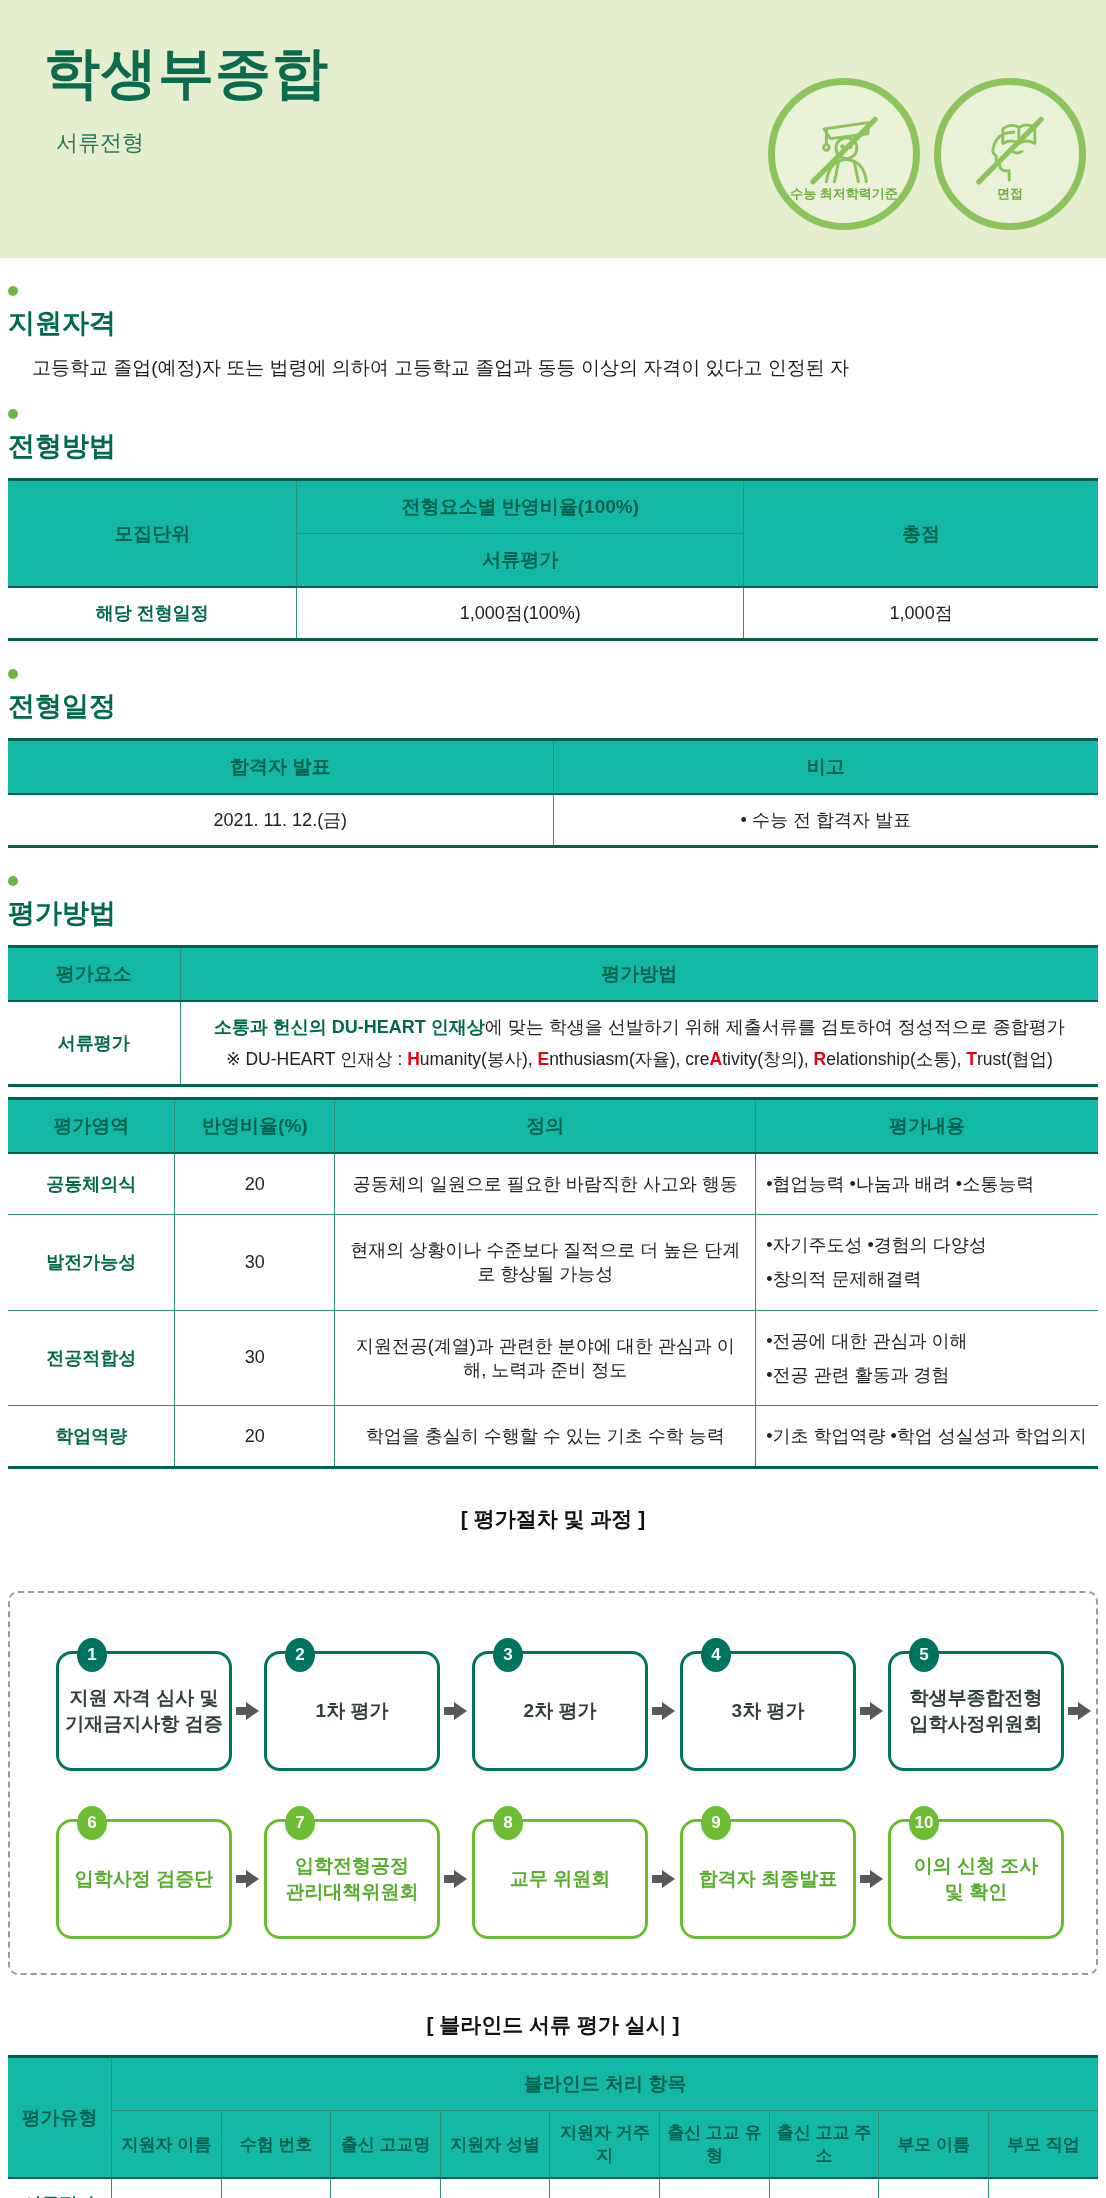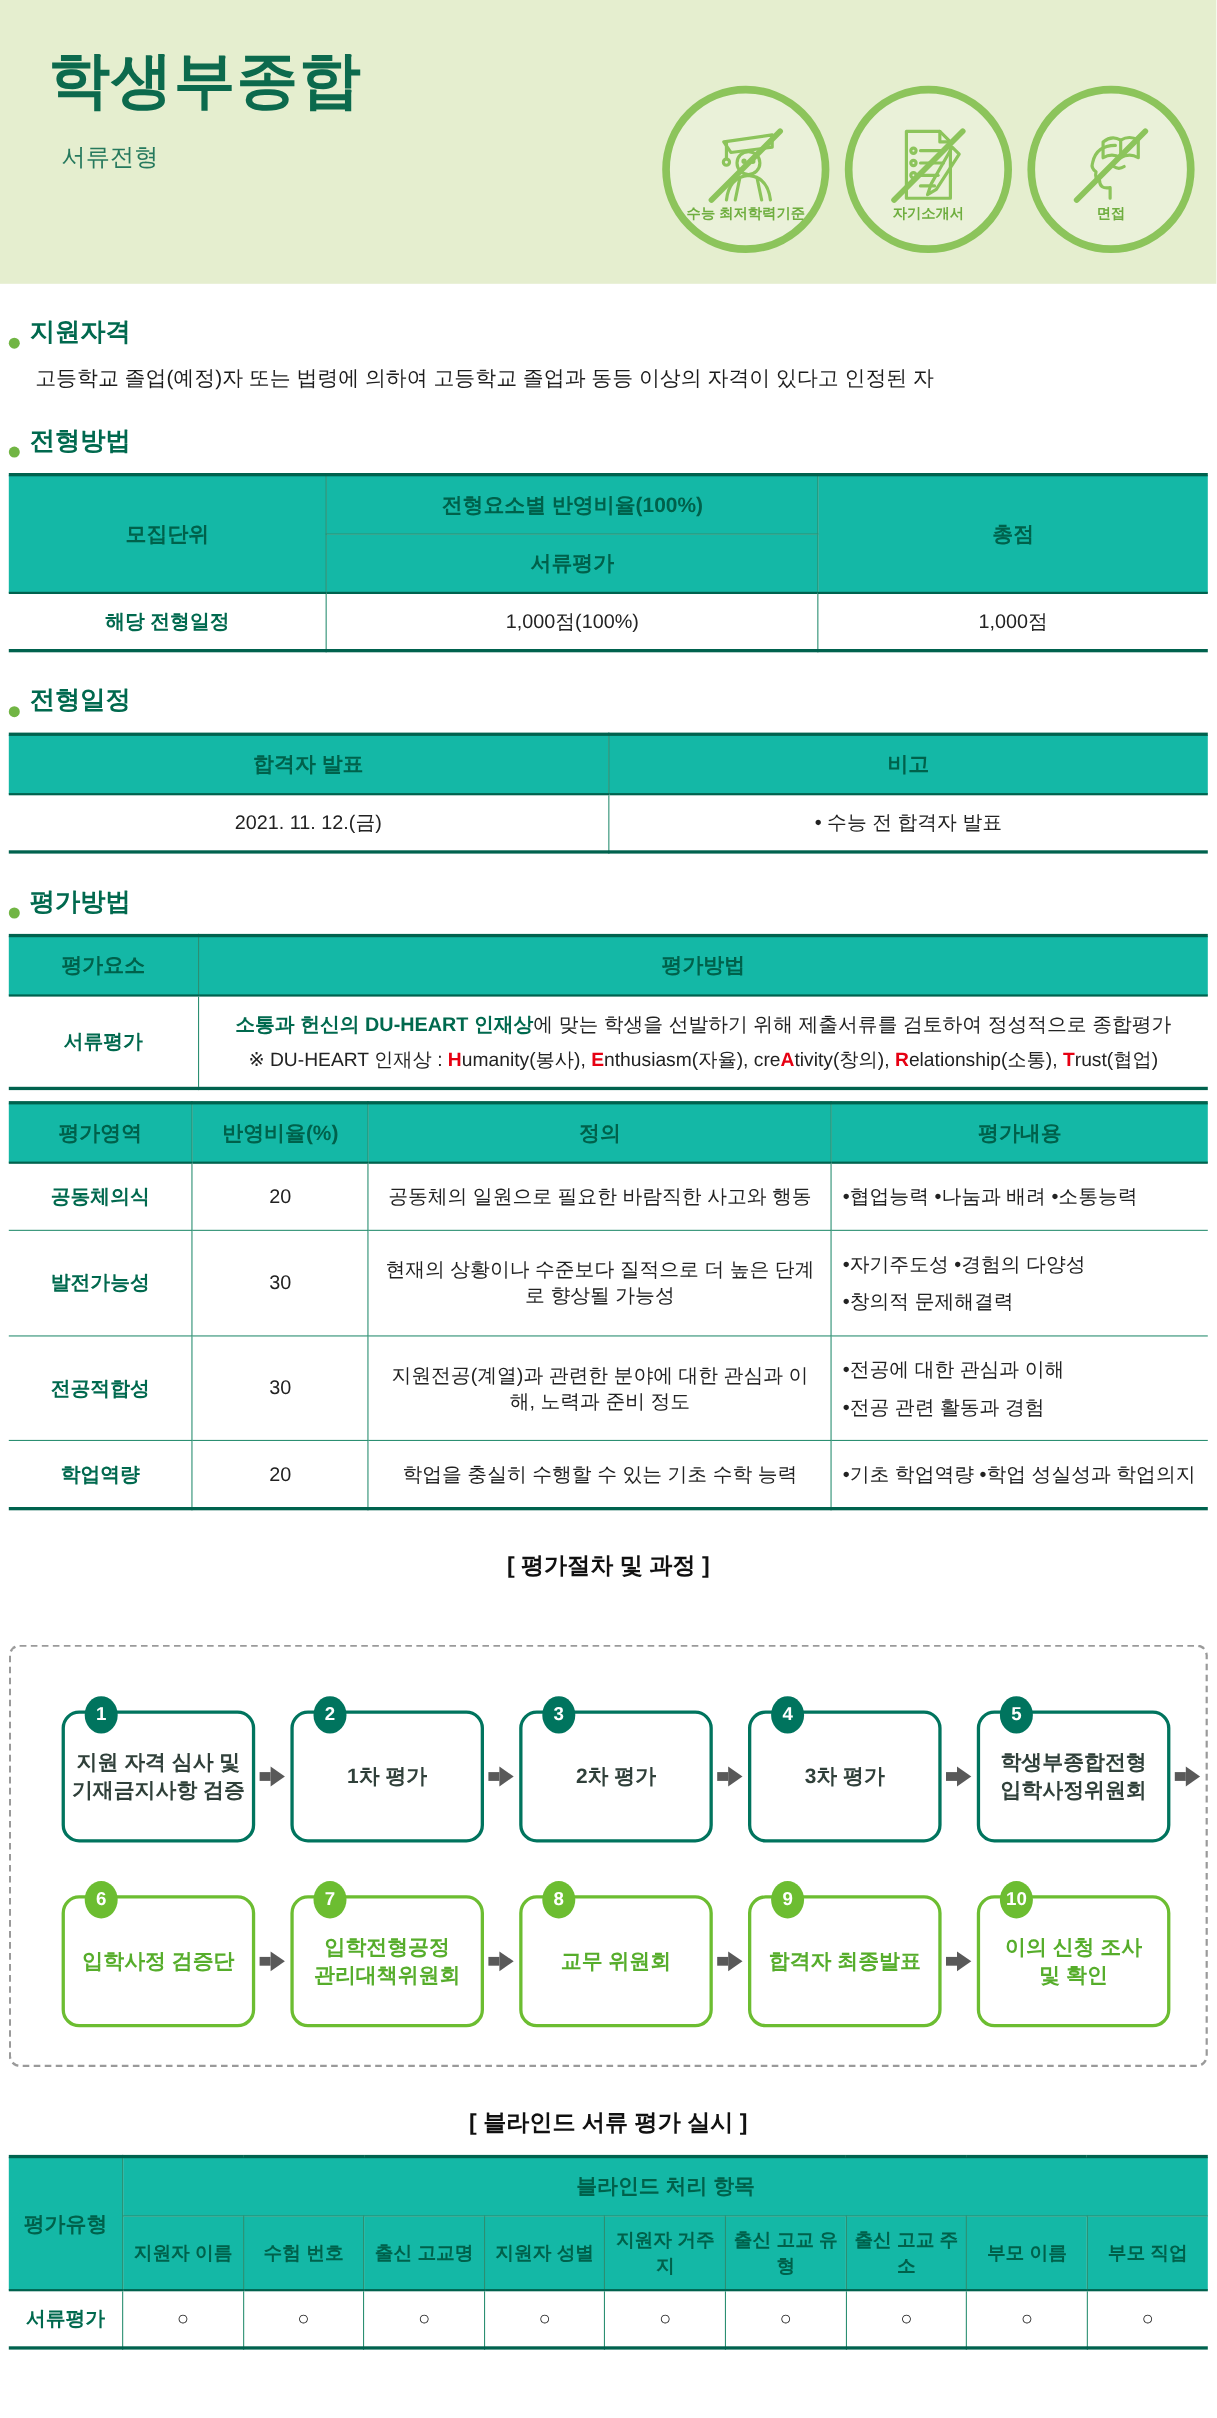--- a/index.html
+++ b/index.html
@@ -14,21 +14,21 @@
   .badges { position:absolute; top:78px; right:20px; display:flex; gap:14px; }
   .badge {
     width:152px; height:152px; border:7px solid #8cc45b; border-radius:50%;
     display:flex; flex-direction:column; align-items:center; justify-content:center;
     background:rgba(255,255,255,0.22);
   }
   .badge svg { width:88px; height:88px; display:block; }
   .badge-label { font-size:13px; font-weight:bold; color:#6fae3f; margin-top:-8px; white-space:nowrap; }
   
   main { padding:0 8px 30px; }
-  .sec-title { display:flex; align-items:flex-end; gap:9px; font-size:23px; font-weight:bold; color:#00694e; margin:28px 0 14px; }
+  .sec-title { display:flex; align-items:flex-start; gap:9px; font-size:27px; font-weight:bold; color:#00694e; margin:28px 0 14px;flex-direction:column; }
   .dot { width:10px; height:10px; border-radius:50%; background:#71b544; flex:0 0 10px; }
   .body-text { font-size:19px; margin:0 0 6px 24px; color:#1d1d1d; }
   .caption { text-align:center; font-size:21px; font-weight:bold; color:#111; margin:36px 0 16px; }
   
   table.tbl {
     width:100%; border-collapse:collapse; table-layout:fixed;
     border:3px solid #00624e; border-left:hidden; border-right:hidden;
     margin-bottom:10px;
   }
   .tbl th, .tbl td { border:1px solid #2c8f72; padding:13px 10px; text-align:center; font-size:18px; }
@@ -96,38 +96,20 @@
           <path d="M33 96 Q36 70 58 68 Q80 70 83 96"></path>
           <path d="M48 72 L43 96 M68 72 L73 96"></path>
           <line x1="16" y1="96" x2="94" y2="18" stroke-width="6.5"></line>
         </svg>
       </span>
       <span class="badge-label">수능 최저학력기준</span>
     </div>
     <div class="badge">
       <span>
         <svg viewBox="0 0 110 110" fill="none" stroke="#8cc45b" stroke-width="3.6" stroke-linecap="round" stroke-linejoin="round">
-          <path d="M30 18 H68 L80 30 V94 H30 Z"></path>
-            <path d="M68 18 V30 H80"></path>
-          <circle cx="38" cy="40" r="3"></circle>
-            <line x1="46" y1="40" x2="72" y2="40"></line>
-          <circle cx="38" cy="54" r="3"></circle>
-            <line x1="46" y1="54" x2="72" y2="54"></line>
-          <circle cx="38" cy="68" r="3"></circle>
-            <line x1="46" y1="68" x2="66" y2="68"></line>
-          <line x1="46" y1="80" x2="62" y2="80"></line>
-          <path d="M82 36 L90 44 L64 84 L54 90 L58 78 Z"></path>
-          <line x1="16" y1="96" x2="94" y2="18" stroke-width="6.5"></line>
-        </svg>
-      </span>
-      <span class="badge-label">자기소개서</span>
-    </div>
-    <div class="badge">
-      <span>
-        <svg viewBox="0 0 110 110" fill="none" stroke="#8cc45b" stroke-width="3.6" stroke-linecap="round" stroke-linejoin="round">
           <path d="M60 34 Q38 34 34 54 Q32 60 38 64 Q36 72 42 74 Q42 84 54 82 L54 94"></path>
           <path d="M46 30 Q56 22 66 28 Q76 22 86 28 V48 Q76 42 66 48 Q56 42 46 48 Z"></path>
           <line x1="66" y1="28" x2="66" y2="48"></line>
           <path d="M58 58 Q64 62 70 58"></path>
           <line x1="16" y1="96" x2="94" y2="18" stroke-width="6.5"></line>
         </svg>
       </span>
       <span class="badge-label">면접</span>
     </div>
   </div>

